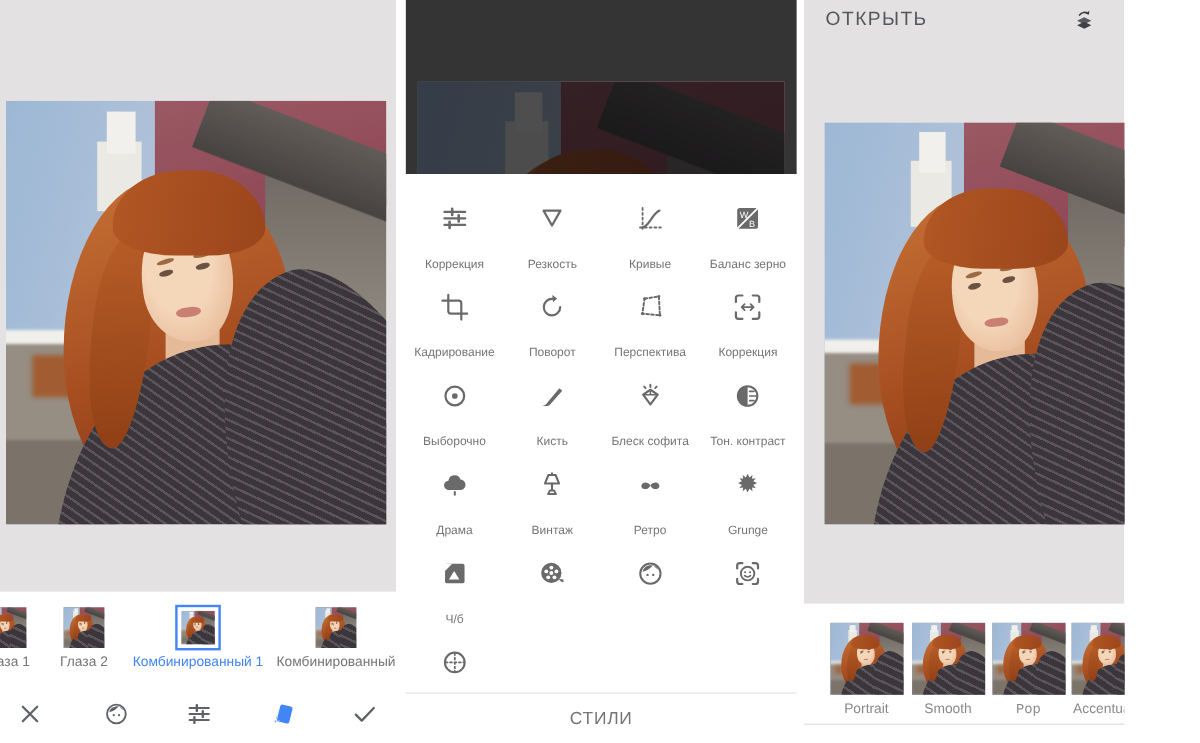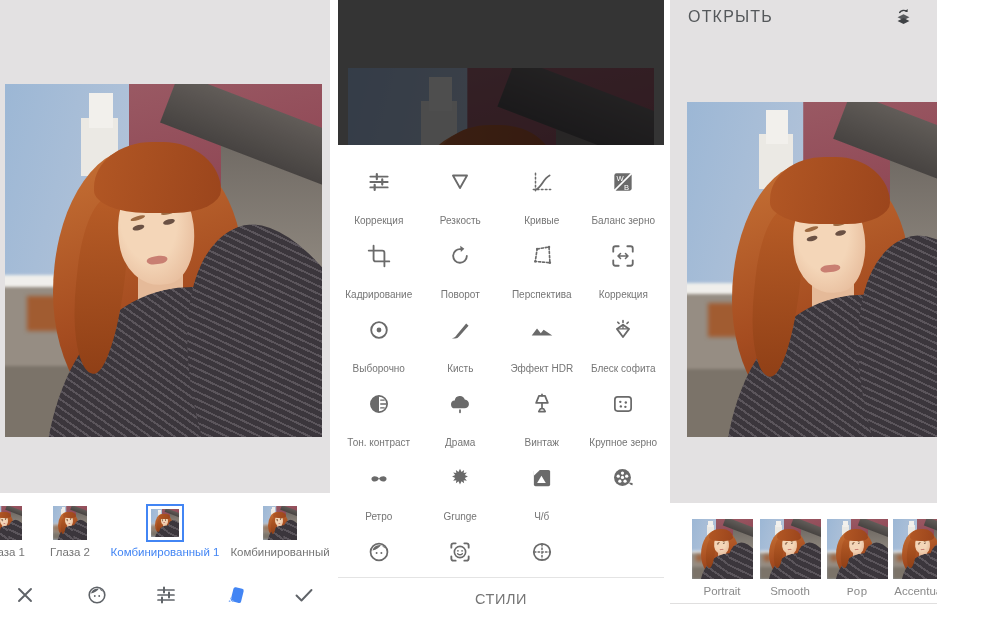--- a/index.html
+++ b/index.html
@@ -374,28 +374,20 @@
             <div class="t-ic">
               <svg viewBox="0 0 24 24" fill="none" stroke="currentColor" stroke-width="1.7" stroke-linecap="round" stroke-linejoin="round">
                 <path d="M4.5 19.5c2.8-.3 3.4-1.6 4.6-3.2l8.6-10.2 2.2 1.9-8.8 10c-1.4 1.6-2.2 2.1-6.6 1.5z" fill="currentColor" stroke="none"></path>
               </svg>
             </div>
             <div class="t-label">Кисть</div>
           </div>
           <div class="tool">
             <div class="t-ic">
               <svg viewBox="0 0 24 24" fill="none" stroke="currentColor" stroke-width="1.7" stroke-linecap="round" stroke-linejoin="round">
-                <path d="M2.5 17l4.9-6.3 3.5 4.3 2.6-3.2L21.5 17z" fill="currentColor" stroke="none"></path>
-              </svg>
-            </div>
-            <div class="t-label">Эффект HDR</div>
-          </div>
-          <div class="tool">
-            <div class="t-ic">
-              <svg viewBox="0 0 24 24" fill="none" stroke="currentColor" stroke-width="1.7" stroke-linecap="round" stroke-linejoin="round">
                 <path d="M12 7.2 17.6 11 12 18.4 6.4 11z"></path>
                 <path d="M7 11h10M12 7.2V11" stroke-width="1.2"></path>
                 <path d="M7.2 4.8l1.1 1.1M12 3.4v1.6M16.8 4.8l-1.1 1.1" stroke-width="1.5"></path>
               </svg>
             </div>
             <div class="t-label">Блеск софита</div>
           </div>
           <div class="tool">
             <div class="t-ic">
               <svg viewBox="0 0 24 24" fill="none" stroke="currentColor" stroke-width="1.7" stroke-linecap="round" stroke-linejoin="round">
@@ -418,32 +410,20 @@
           <div class="tool">
             <div class="t-ic">
               <svg viewBox="0 0 24 24" fill="none" stroke="currentColor" stroke-width="1.7" stroke-linecap="round" stroke-linejoin="round">
                 <path d="M12 4.5V3" stroke-width="1.5"></path>
                 <path d="M9.2 4.5h5.6l2.6 6.5H6.6z" stroke-width="1.6"></path>
                 <path d="M12 11v4.6" stroke-width="1.6"></path>
                 <path d="M9 19h6l-1.4-2.6h-3.2z" stroke-width="1.5"></path>
               </svg>
             </div>
             <div class="t-label">Винтаж</div>
-          </div>
-          <div class="tool">
-            <div class="t-ic">
-              <svg viewBox="0 0 24 24" fill="none" stroke="currentColor" stroke-width="1.7" stroke-linecap="round" stroke-linejoin="round">
-                <rect x="4.5" y="5.5" width="15" height="13" rx="2.5" stroke-width="1.6"></rect>
-                <circle cx="9.5" cy="10" r="1.1" fill="currentColor" stroke="none"></circle>
-                <circle cx="14.6" cy="10.6" r="1.1" fill="currentColor" stroke="none"></circle>
-                <circle cx="10" cy="14.2" r="1.1" fill="currentColor" stroke="none"></circle>
-                <circle cx="14.2" cy="14.6" r="1.1" fill="currentColor" stroke="none"></circle>
-              </svg>
-            </div>
-            <div class="t-label">Крупное зерно</div>
           </div>
           <div class="tool">
             <div class="t-ic">
               <svg viewBox="0 0 24 24" fill="none" stroke="currentColor" stroke-width="1.7" stroke-linecap="round" stroke-linejoin="round">
                 <path d="M12 12.5c-1.6-2.3-4.6-2.9-6.3-1.2-1.3 1.3-.6 3.5 1.5 3.9 2 .4 3.9-.6 4.8-2.7zM12 12.5c1.6-2.3 4.6-2.9 6.3-1.2 1.3 1.3.6 3.5-1.5 3.9-2 .4-3.9-.6-4.8-2.7z" fill="currentColor" stroke="none"></path>
               </svg>
             </div>
             <div class="t-label">Ретро</div>
           </div>
           <div class="tool">

